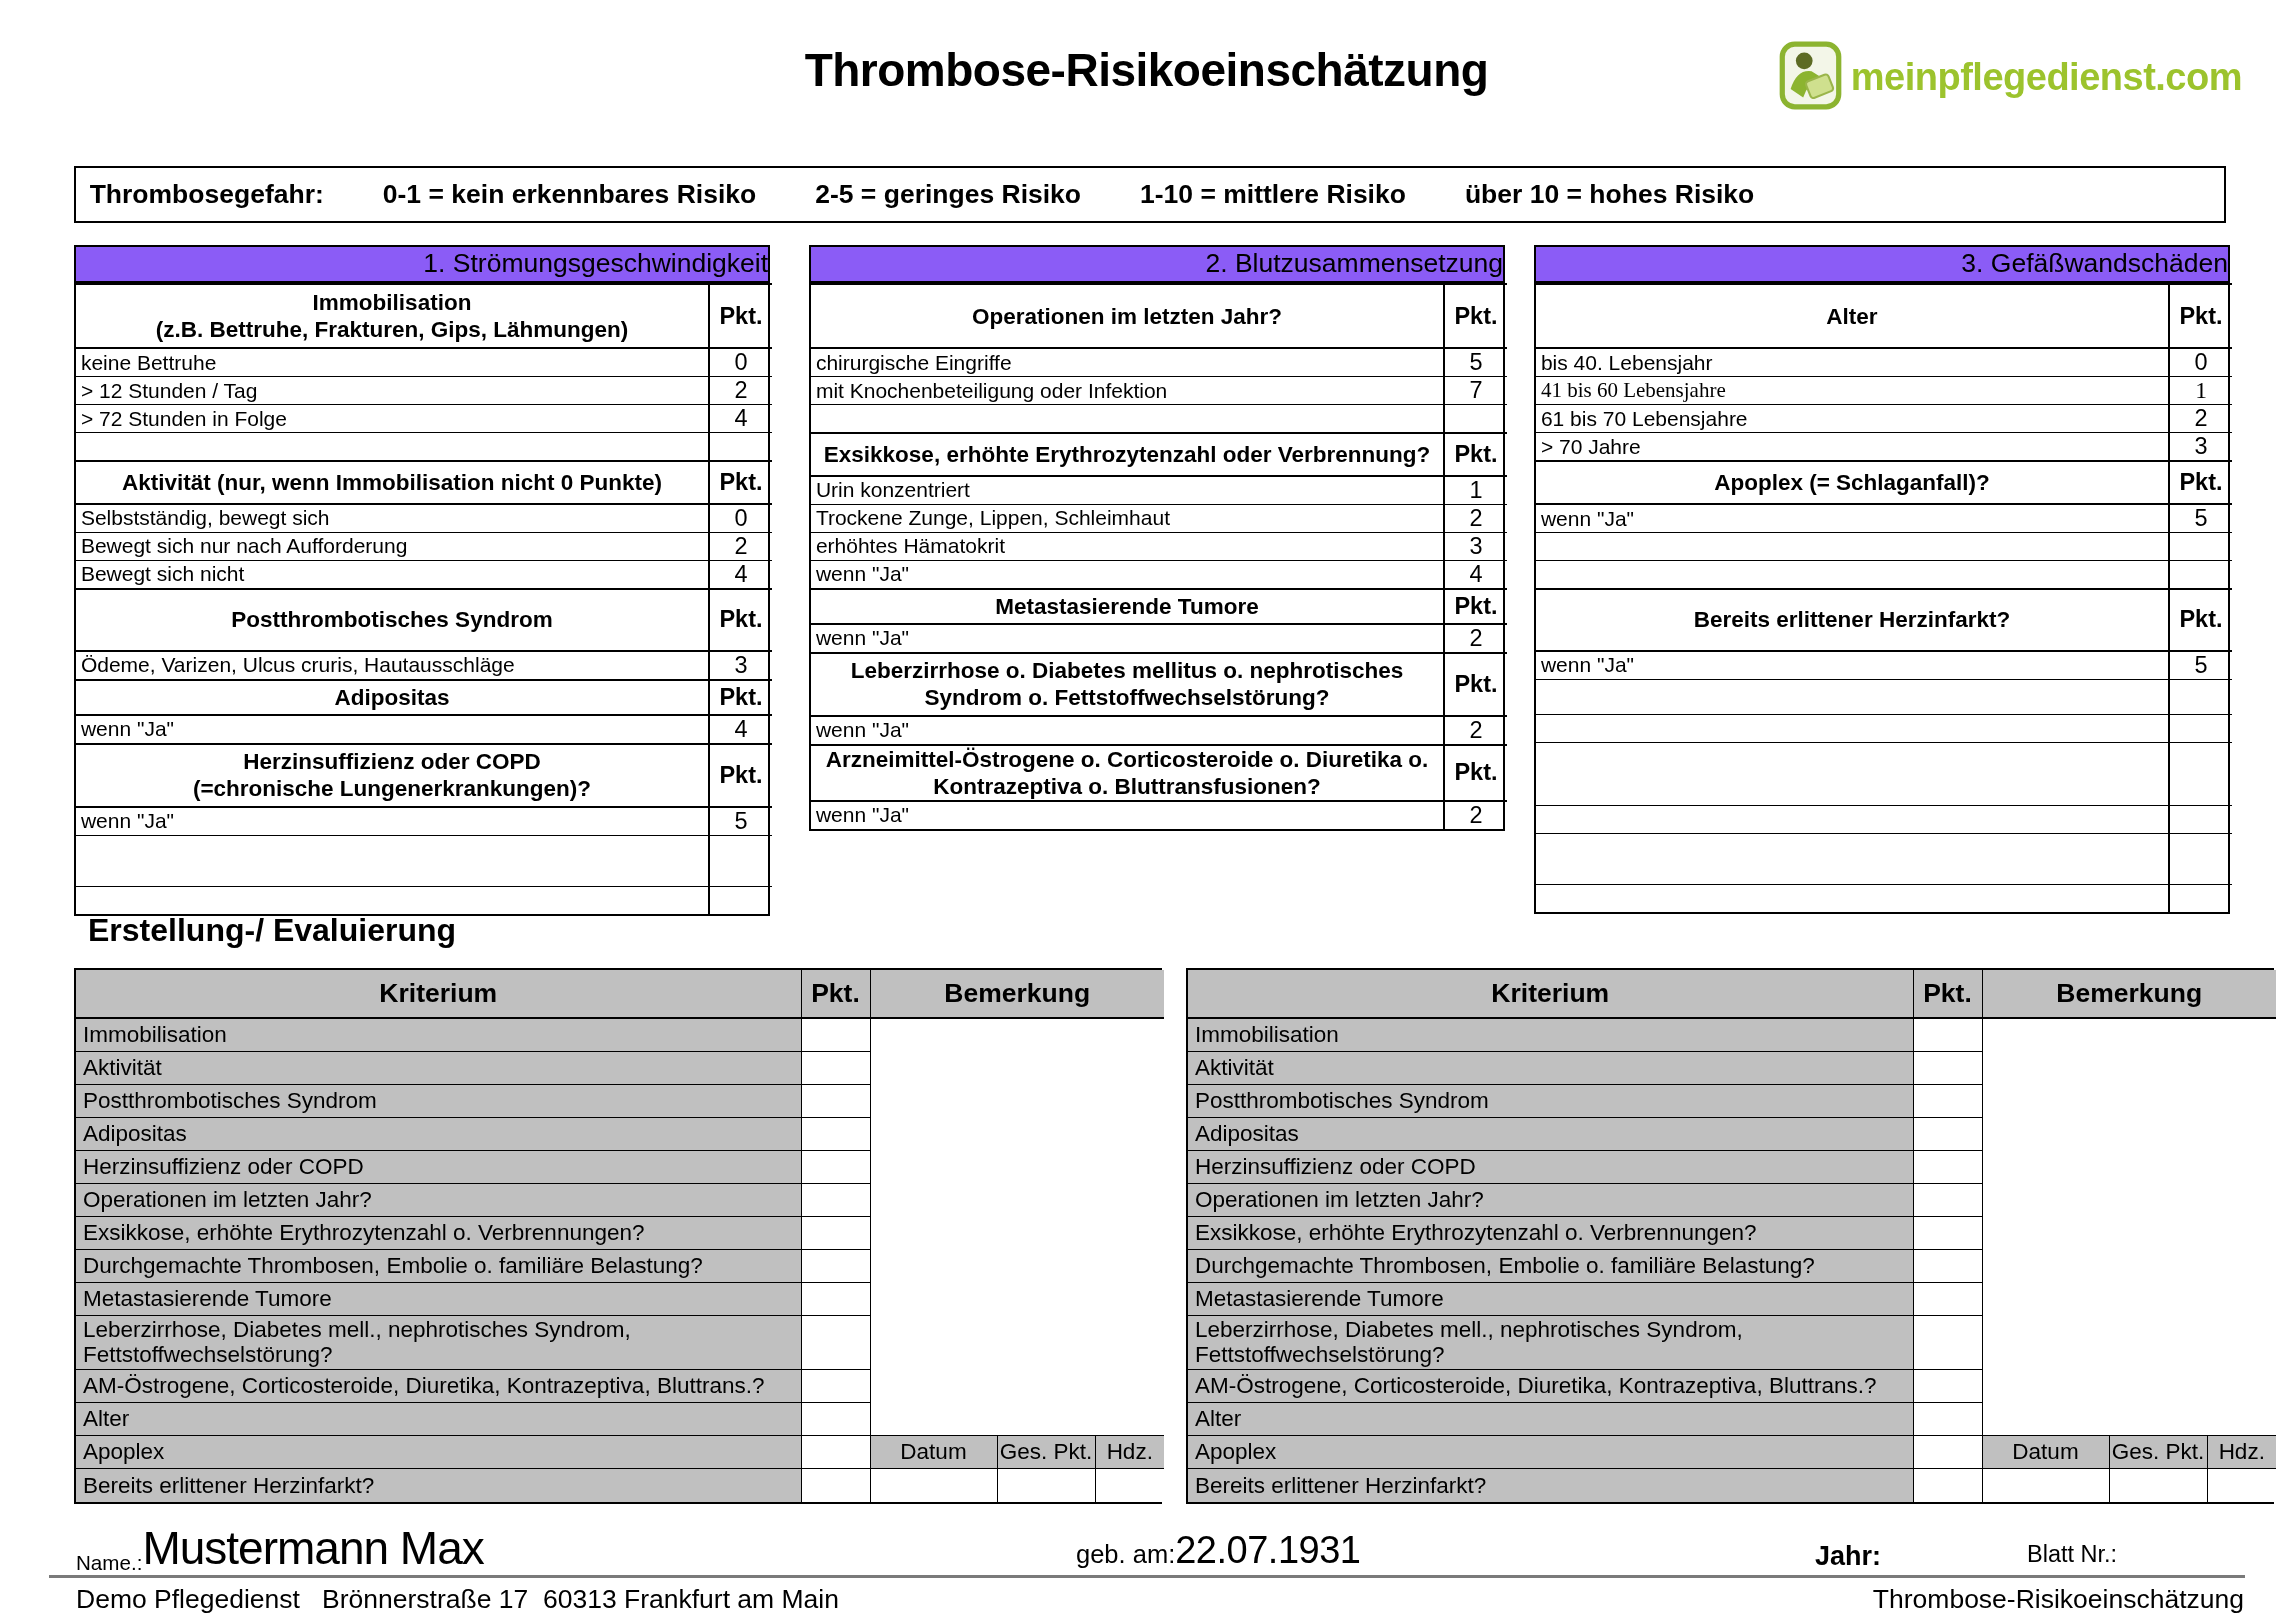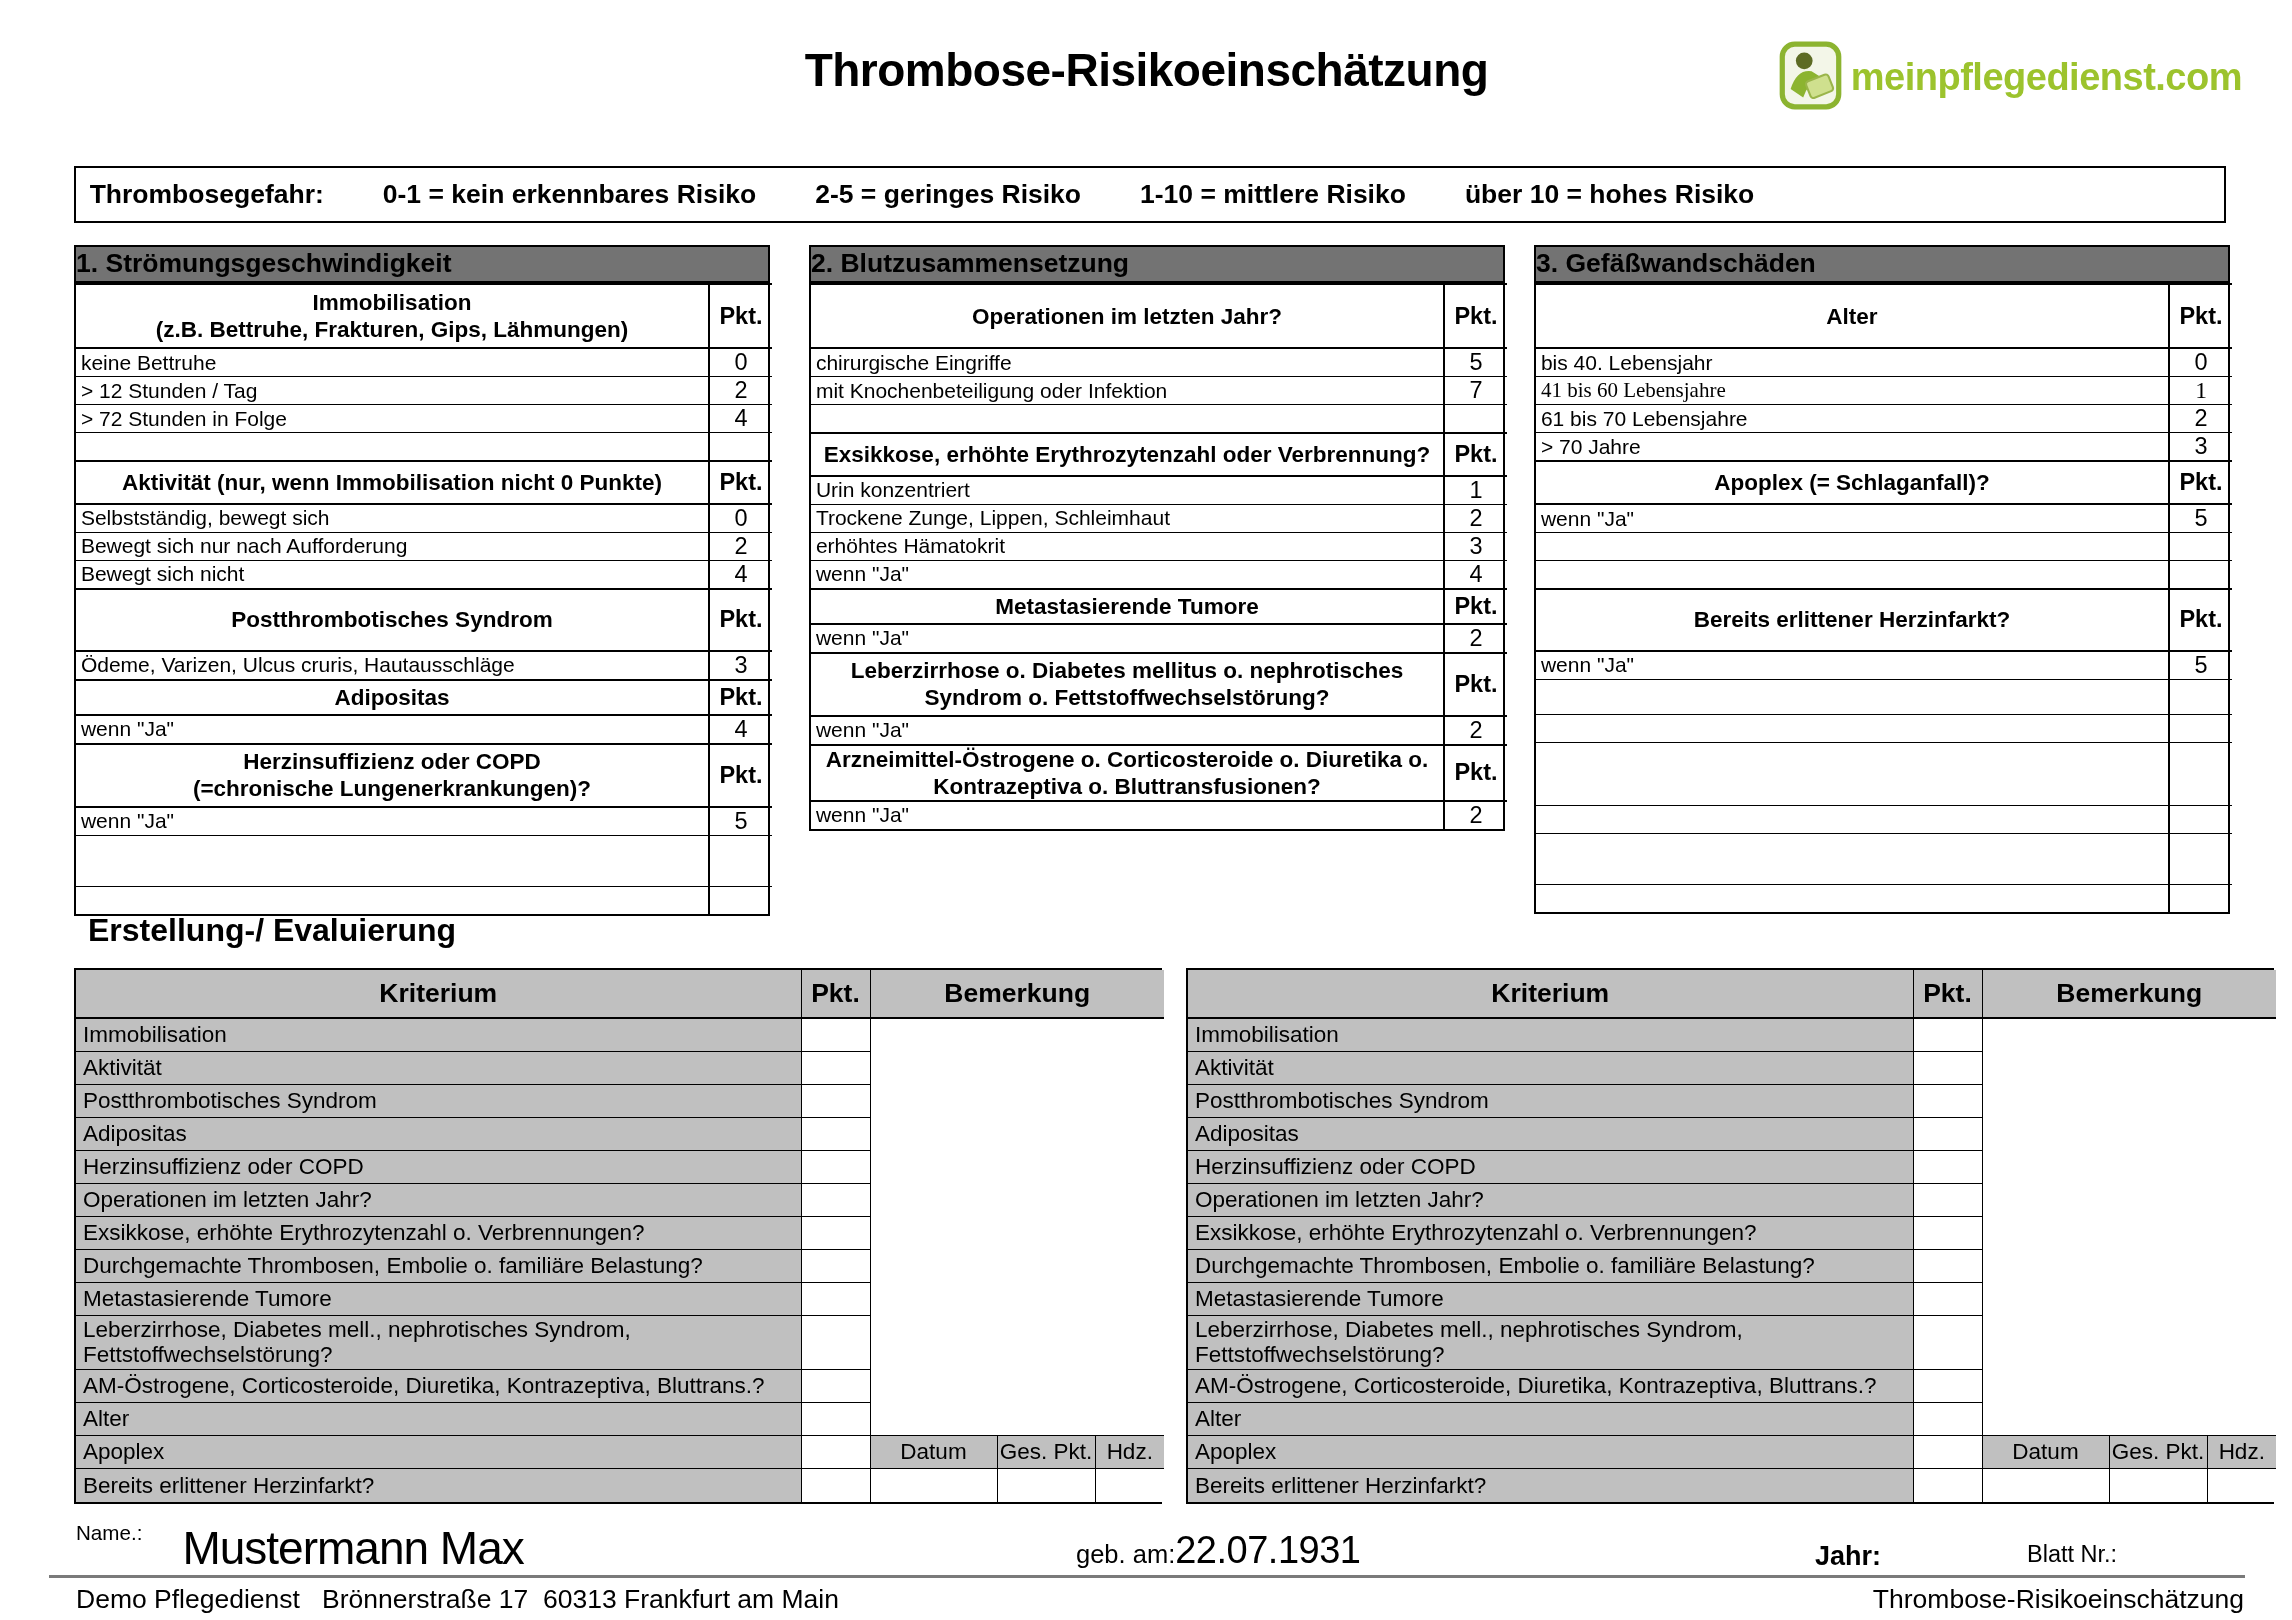--- a/index.html
+++ b/index.html
@@ -12,22 +12,22 @@
   .logo-text{font-size:38px;font-weight:bold;color:#9cc32d;letter-spacing:-0.5px;}
 
   .legend{position:absolute;left:74px;top:166px;width:2152px;height:57px;border:2.9px solid #000;
     box-sizing:border-box;display:flex;align-items:center;font-weight:bold;font-size:26.5px;}
   .legend .lg-label{margin-left:13.7px;}
   .legend .lg-item{margin-left:59px;}
   .legend .lg-item:first-of-type{margin-left:157px;}
 
   
   .rtable{position:absolute;top:245px;width:696px;border:2px solid #000;box-sizing:border-box;background:#fff;}
-  .rtitle{height:34px;line-height:33px;background:#737373;border-bottom:2px solid #000;
-    text-align:left;font-weight:bold;font-size:26.5px;}
+  .rtitle{height:34px;line-height:33px;background:#8b5cf6;border-bottom:2px solid #000;
+    text-align:right;font-weight:normal;font-size:26.5px;}
   .rtable table{width:100%;border-collapse:collapse;table-layout:fixed;}
   .rtable td{border:1px solid #000;padding:0 3.9px;overflow:hidden;vertical-align:middle;}
   .rtable td:first-child{border-left:none;}
   .rtable td:last-child{border-right:none;}
   .rtable tr:first-child td{border-top:none;}
   .rtable tr:last-child td{border-bottom:none;}
   .rtable tr.head td{font-weight:bold;text-align:center;font-size:22.5px;line-height:1.2;
     white-space:pre-line;border-top:2px solid #000;border-bottom:2px solid #000;}
   .rtable td.lab{font-size:21px;text-align:left;padding-left:4.9px;white-space:nowrap;}
   .rtable td.pkt{text-align:center;font-size:23.5px;border-left:2px solid #000;}
@@ -43,21 +43,21 @@
   .etable tr:first-child td{border-top:none;}
   .etable tr:last-child td{border-bottom:none;}
   .etable tr.ehead td{background:#c0c0c0;font-weight:bold;font-size:26.5px;text-align:center;
     border-bottom:2px solid #000;height:45px;}
   .etable td.kcell{background:#c0c0c0;font-size:22.5px;padding-left:6.9px;white-space:pre-line;line-height:1.15;}
   .etable td.pcell{background:#fff;}
   .etable td.bem{background:#fff;}
   .etable td.sub{background:#c0c0c0;font-size:22.5px;text-align:center;}
 
   
-  .f-name{position:absolute;left:76px;top:1521px;display:flex;align-items:flex-start;gap:40px;}
+  .f-name{position:absolute;left:76px;top:1521px;display:flex;align-items:flex-end;}
   .f-name .sm{font-size:20.6px;}
   .f-name .big{font-size:46px;letter-spacing:-1px;}
   .f-dob{position:absolute;left:1076px;top:1529px;display:flex;align-items:baseline;}
   .f-dob .sm{font-size:25.5px;}
   .f-dob .big{font-size:38px;letter-spacing:-0.5px;}
   .f-year{position:absolute;left:1815px;top:1541px;font-size:27px;font-weight:bold;}
   .f-sheet{position:absolute;left:2027px;top:1541px;font-size:23.5px;}
   .bottom-line{position:absolute;left:49px;top:1575px;width:2196px;height:2.9px;background:#7a7a7a;}
   .bottom-left{position:absolute;left:76px;top:1584px;font-size:26.5px;white-space:pre;}
   .bottom-right{position:absolute;right:49px;top:1584px;font-size:26.5px;}

